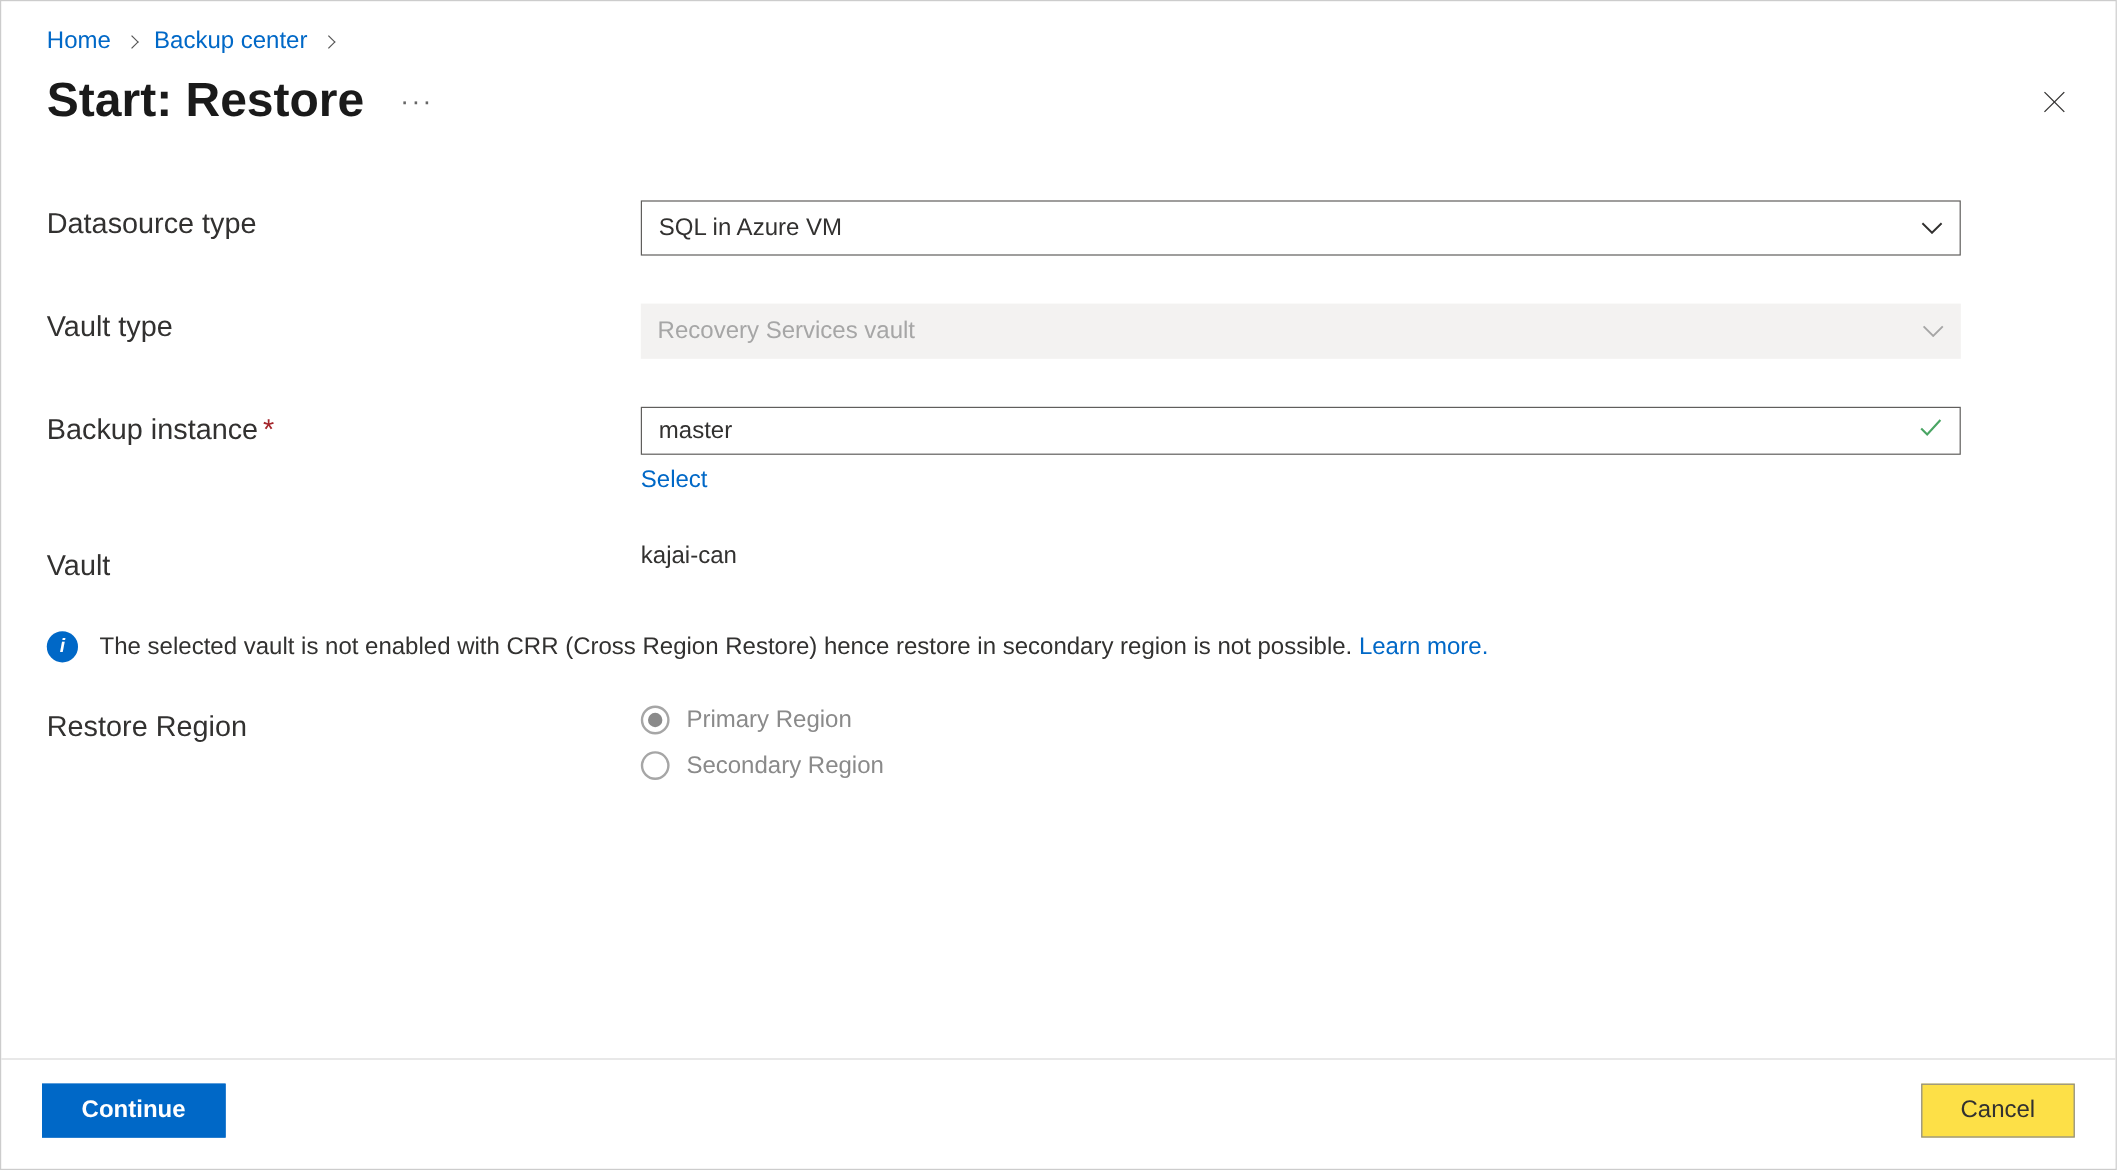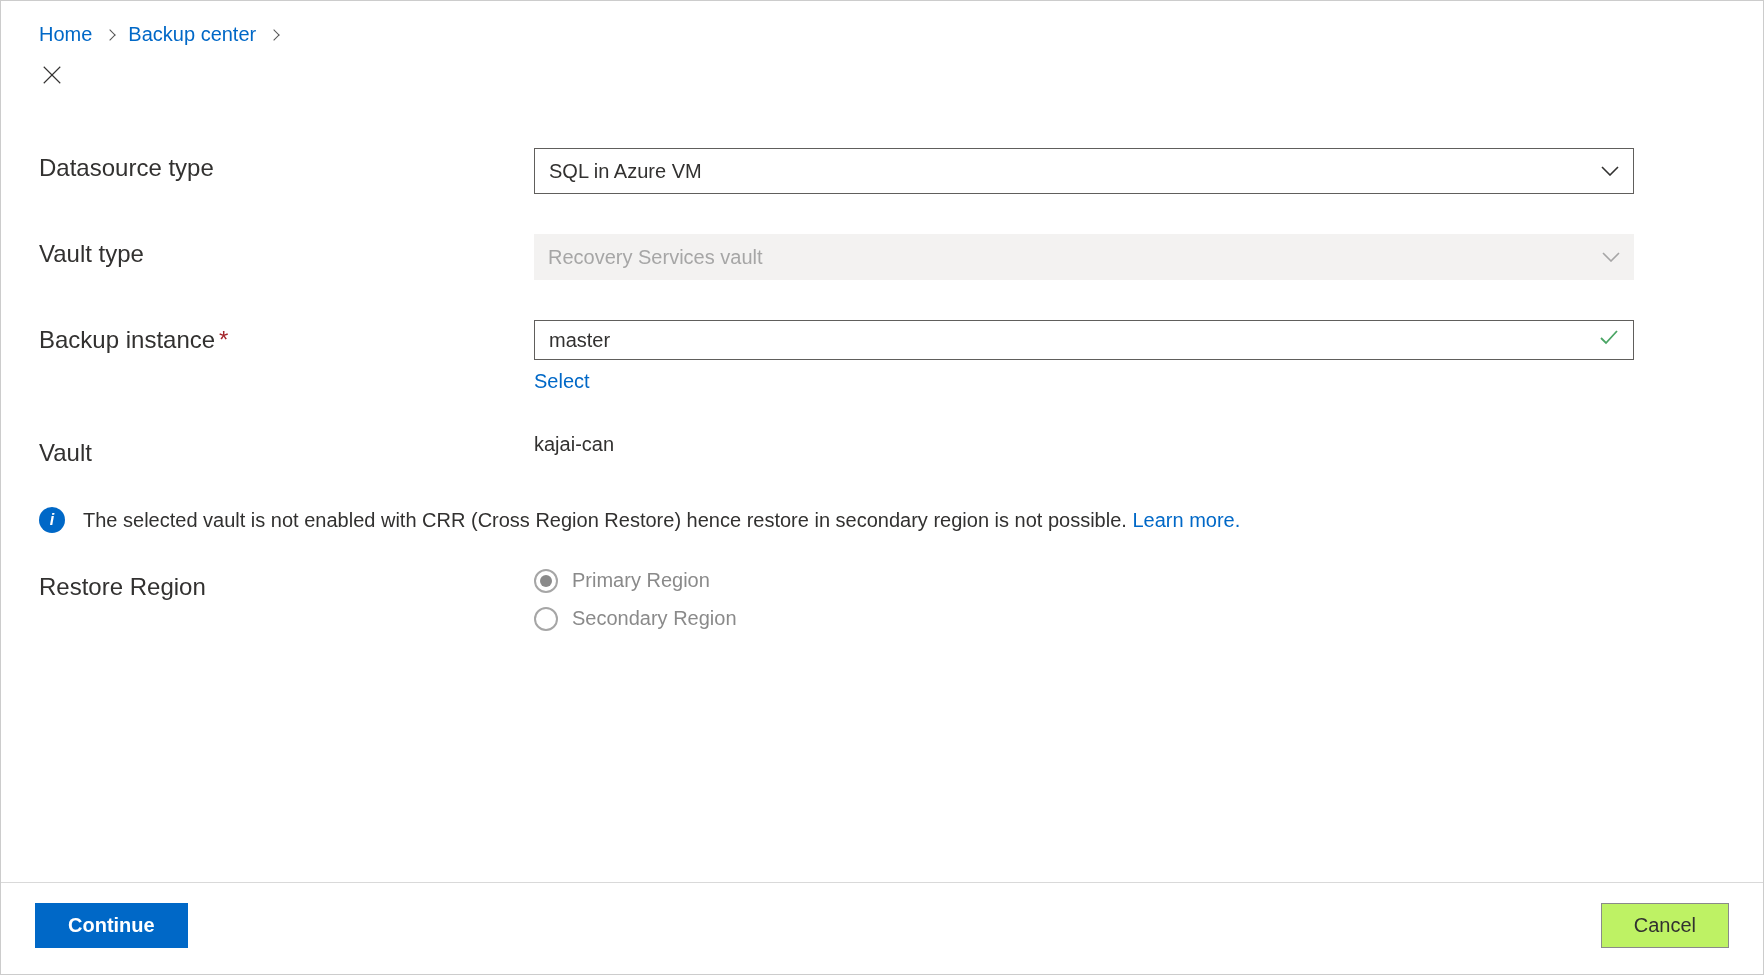--- a/index.html
+++ b/index.html
@@ -114,21 +114,21 @@
       display: flex; align-items: center; justify-content: center;
       font-style: italic;
       font-weight: bold;
       font-size: 16px;
       flex-shrink: 0;
     }
     .info-banner a { color: #0068c7; text-decoration: none; cursor: pointer; }
 
     
     .radio-group { display: flex; flex-direction: column; gap: 14px; margin-top: 2px; }
-    .radio-item { display: flex; align-items: flex-start; gap: 14px; color: #8a8a8a; font-size: 20px; }
+    .radio-item { display: flex; align-items: center; gap: 14px; color: #8a8a8a; font-size: 20px; }
     .radio-outer {
       width: 24px; height: 24px;
       border: 2px solid #a6a6a6;
       border-radius: 50%;
       display: flex; align-items: center; justify-content: center;
     }
     .radio-inner {
       width: 12px; height: 12px;
       background: #8a8a8a;
       border-radius: 50%;
@@ -150,21 +150,21 @@
       cursor: pointer;
       border: 1px solid transparent;
     }
     .btn-primary {
       background: #0068c7;
       color: #fff;
       border-color: #0068c7;
       font-weight: 600;
     }
     .btn-secondary {
-      background: #bef264;
+      background: #fde047;
       color: #323130;
       border: 1px solid #8a8a8a;
     }
 
     
     .chev {
       width: 18px; height: 10px;
     }
     .chev-right {
       display: inline-block;
@@ -179,20 +179,24 @@
 <body>
 
 <div class="breadcrumb">
   <a>Home</a>
   <span class="chev-right"></span>
   <a>Backup center</a>
   <span class="chev-right"></span>
 </div>
 
 <div class="header">
+  <div class="header-left">
+    <h1 class="page-title">Start: Restore</h1>
+    <span class="ellipsis">···</span>
+  </div>
   <div class="close-btn">
     <svg width="22" height="22" viewBox="0 0 24 24" fill="none" stroke="#323130" stroke-width="1.2">
       <line x1="3" y1="3" x2="21" y2="21"></line>
         <line x1="21" y1="3" x2="3" y2="21"></line>
     </svg>
   </div>
 </div>
 
 <div class="form-area">
 

